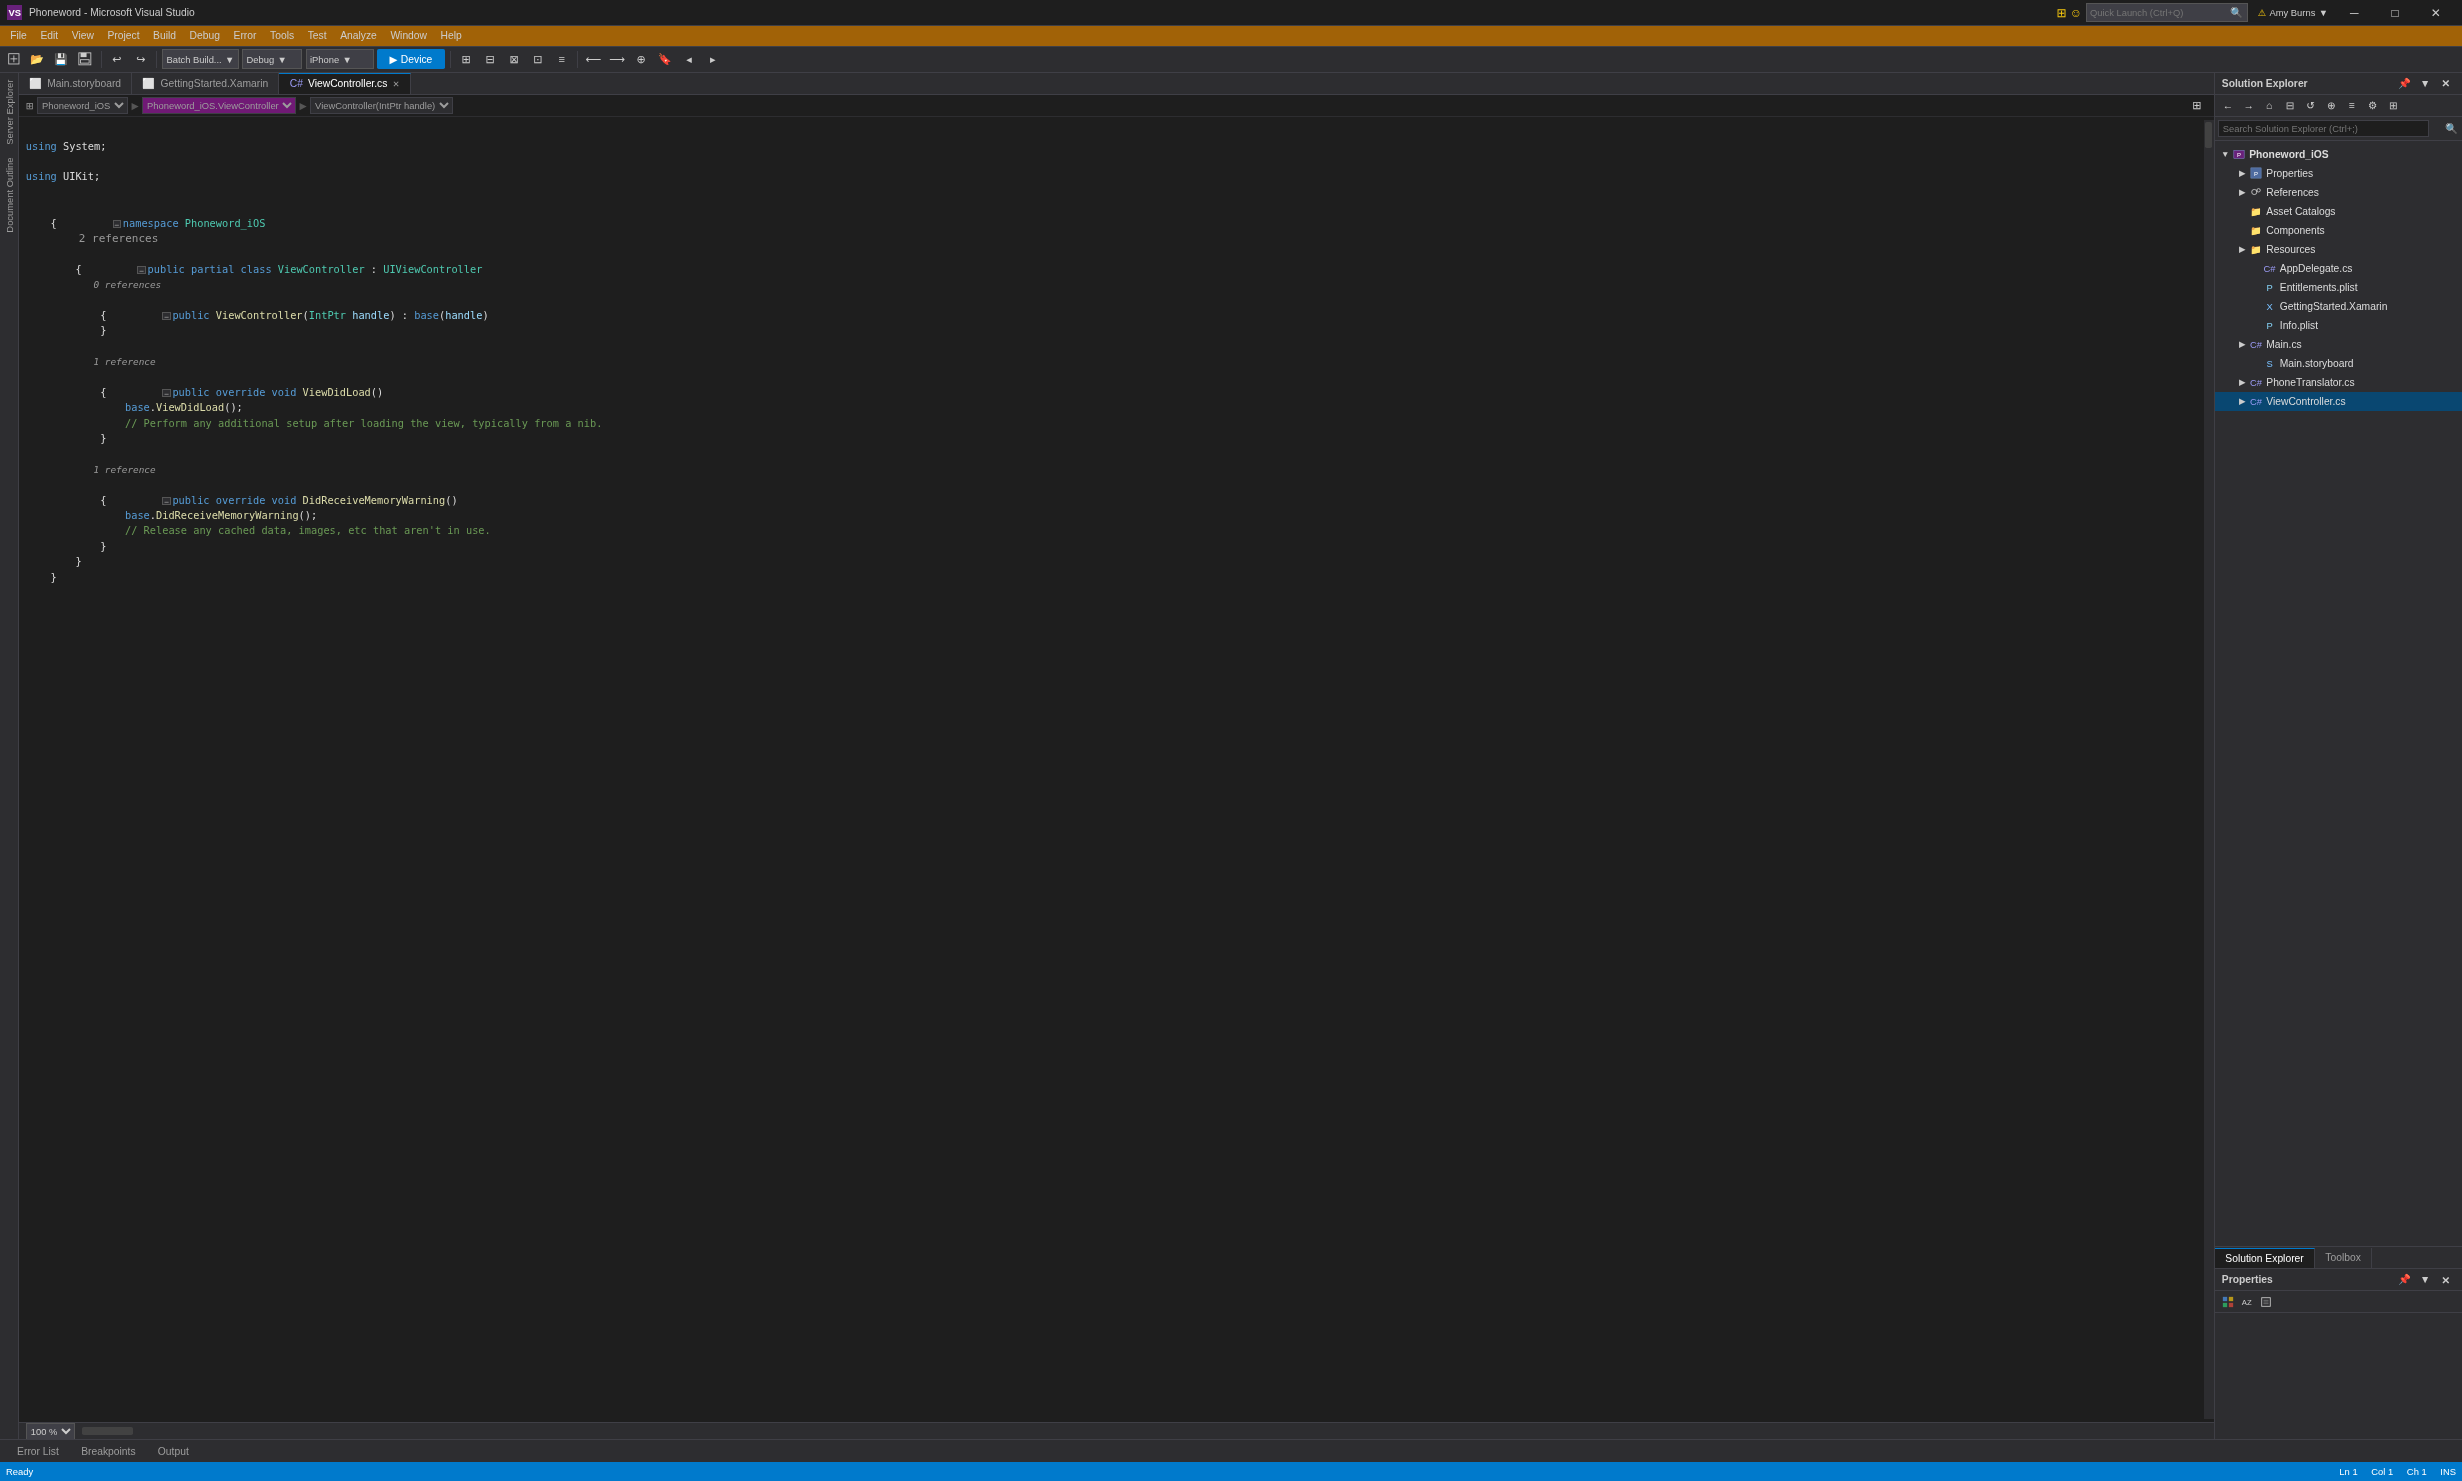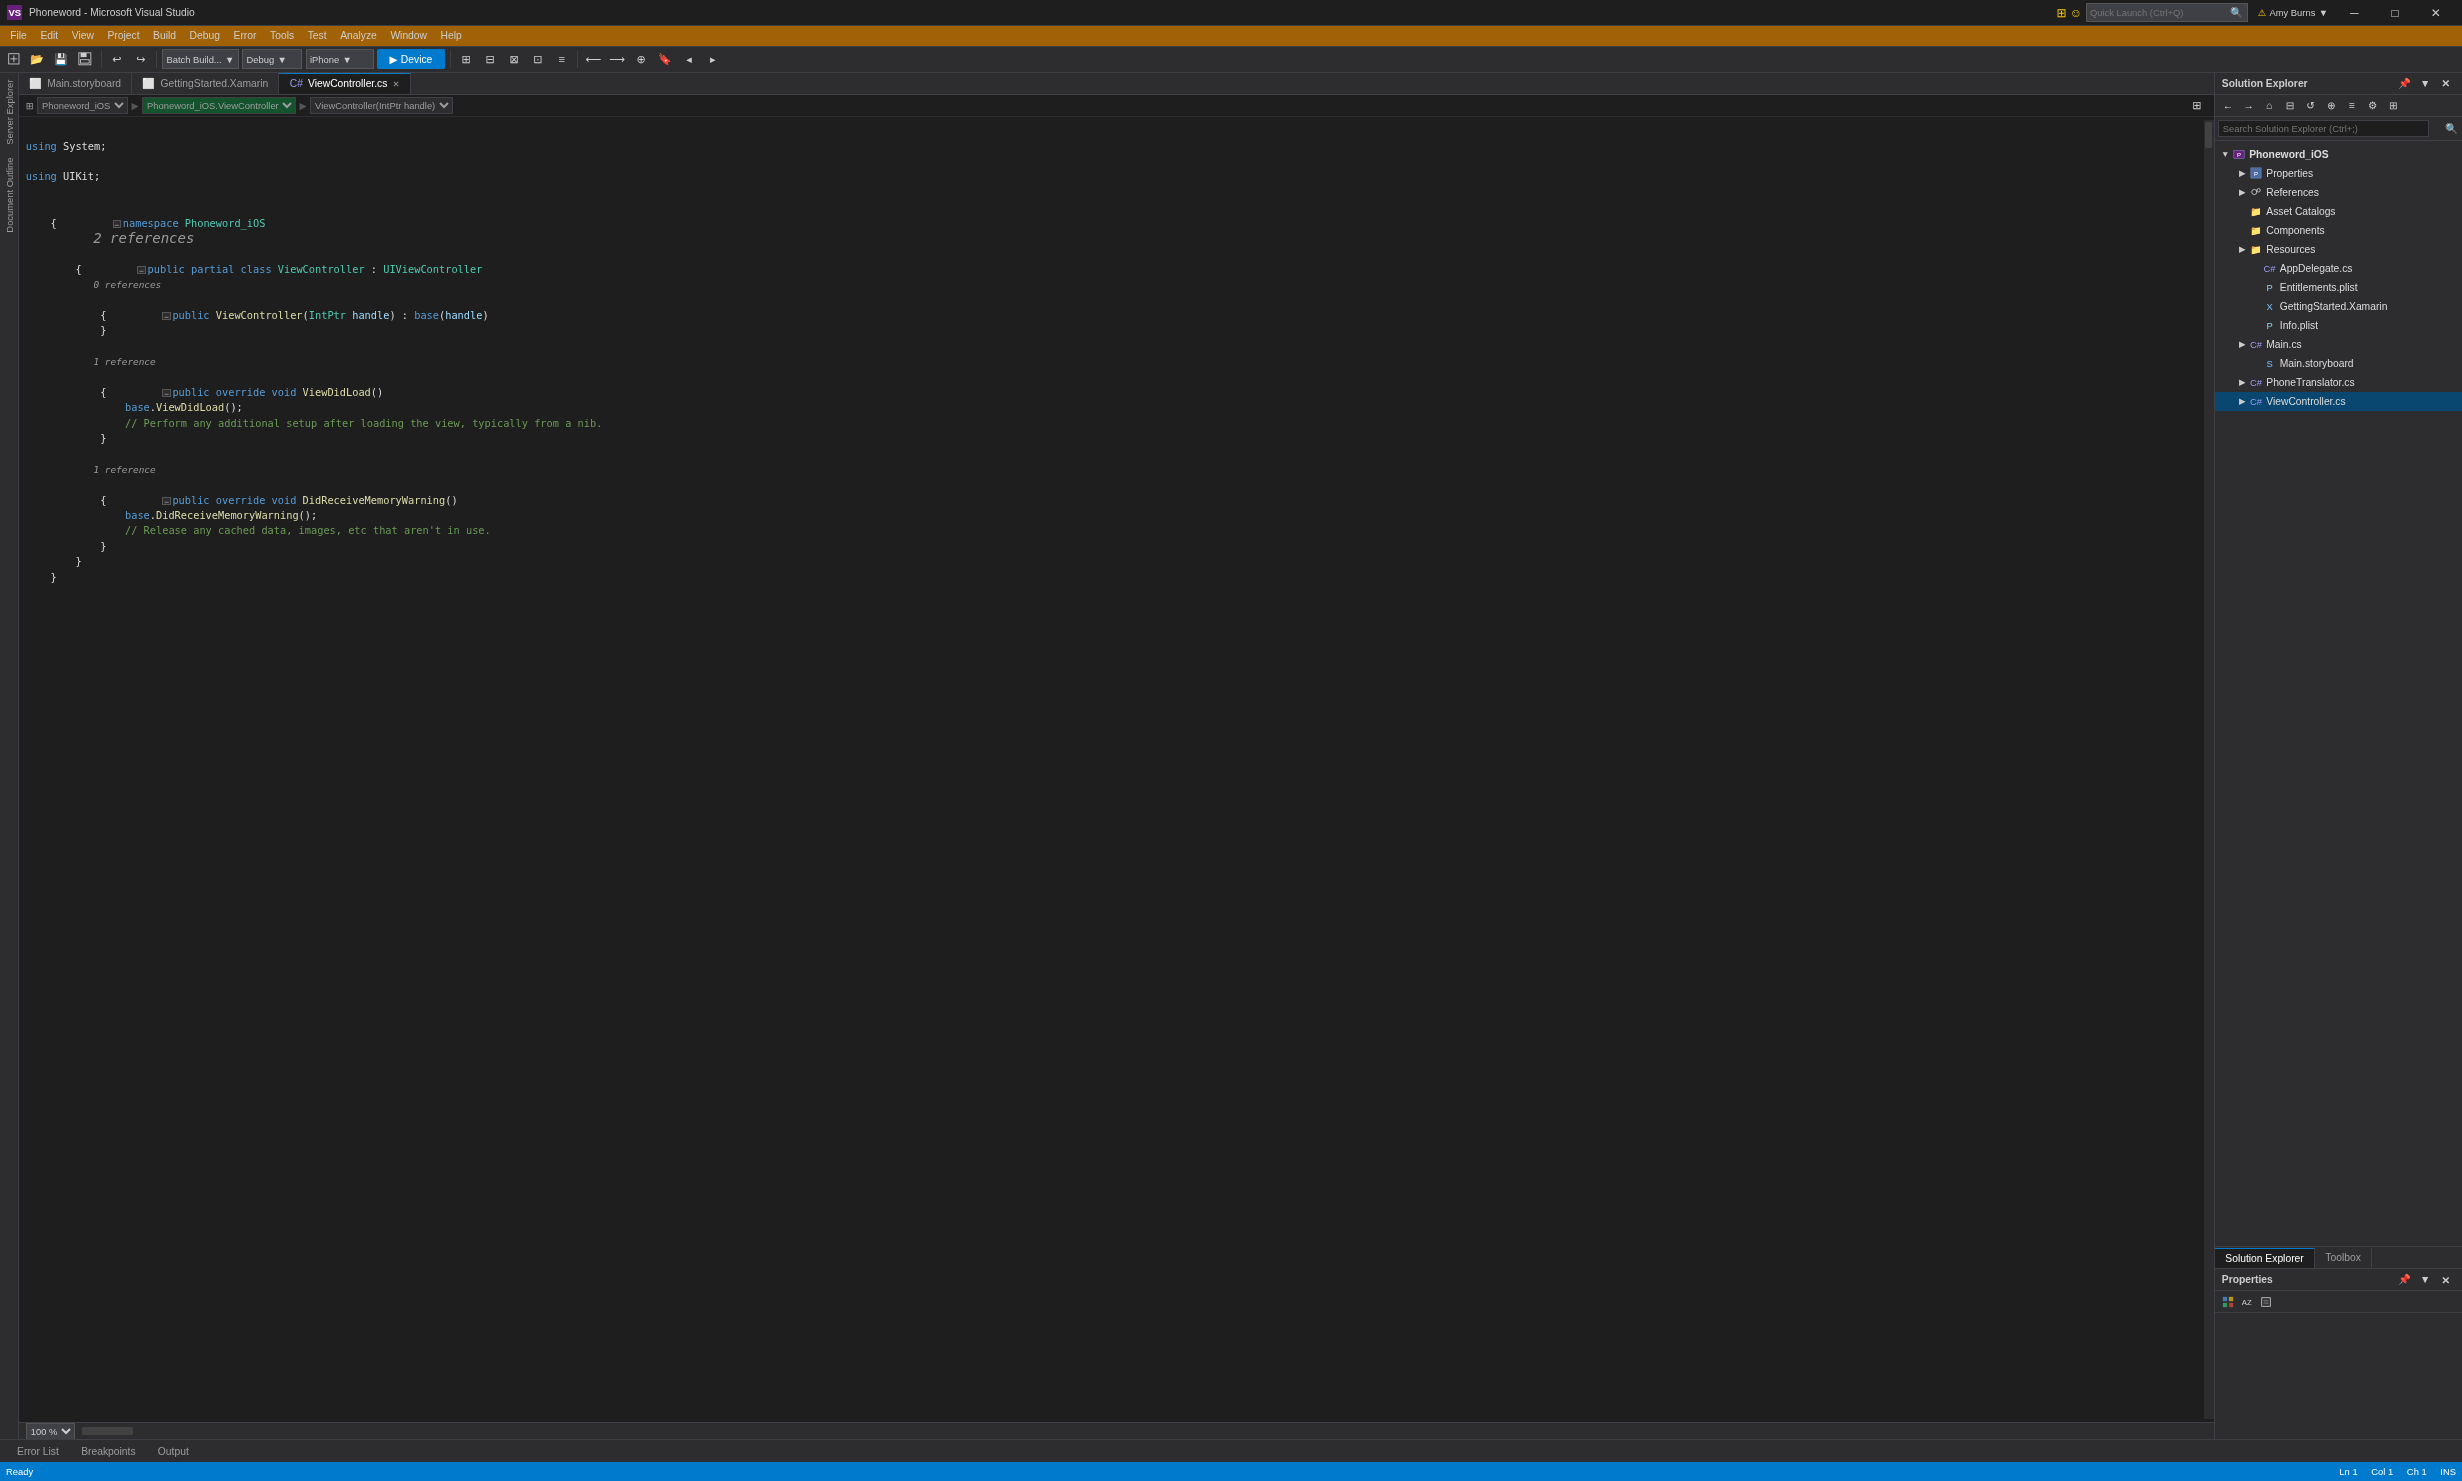--- a/index.html
+++ b/index.html
@@ -216,21 +216,21 @@
         <span class="tab-close">✕</span>
       </div>
     </div>
 
     <div class="editor-breadcrumb">
       <span style="color:#9d9d9d;font-size:9.4px;">⊞</span>
       <select style="background:#2d2d30;border:0.9px solid #3f3f46;color:#9d9d9d;font-size:9.4px;height:17px;">
         <option>Phoneword_iOS</option>
       </select>
       <span class="breadcrumb-sep">▶</span>
-      <select style="background:#14532d;border:0.9px solid #3f3f46;color:#9d9d9d;font-size:9.4px;height:17px;">
+      <select style="background:#701a75;border:0.9px solid #3f3f46;color:#9d9d9d;font-size:9.4px;height:17px;">
         <option>Phoneword_iOS.ViewController</option>
       </select>
       <span class="breadcrumb-sep">▶</span>
       <select style="background:#2d2d30;border:0.9px solid #3f3f46;color:#9d9d9d;font-size:9.4px;height:17px;">
         <option>ViewController(IntPtr handle)</option>
       </select>
       <div style="margin-left:auto;" class="toolbar-btn">⊞</div>
     </div>
 
     <div class="code-editor-wrapper">
@@ -241,21 +241,21 @@
 
             <div class="code-line">&nbsp;</div>
             <div class="code-line"><span class="kw">using</span> System;</div>
             <div class="code-line">&nbsp;</div>
             <div class="code-line"><span class="kw">using</span> UIKit;</div>
             <div class="code-line">&nbsp;</div>
             <div class="code-line">
               <span class="collapse-indicator">–</span><span class="kw">namespace</span> <span class="class-name">Phoneword_iOS</span>
             </div>
             <div class="code-line">&nbsp;&nbsp;&nbsp;&nbsp;{</div>
-            <div class="code-line"><span style="color:#999;font-size:14px;font-style:italic;">&nbsp;&nbsp;&nbsp;&nbsp;&nbsp;&nbsp;&nbsp;&nbsp;2 references</span></div>
+            <div class="code-line"><span style="color:#999;font-size:11px;">&nbsp;&nbsp;&nbsp;&nbsp;&nbsp;&nbsp;&nbsp;&nbsp;2 references</span></div>
             <div class="code-line">
               &nbsp;&nbsp;&nbsp;&nbsp;<span class="collapse-indicator">–</span><span class="kw">public</span> <span class="kw">partial</span> <span class="kw">class</span> <span class="class-name">ViewController</span> : <span class="class-name">UIViewController</span>
             </div>
             <div class="code-line">&nbsp;&nbsp;&nbsp;&nbsp;&nbsp;&nbsp;&nbsp;&nbsp;{</div>
             <div class="code-line"><span style="color:#999;font-size:9.4px;font-style:italic;">&nbsp;&nbsp;&nbsp;&nbsp;&nbsp;&nbsp;&nbsp;&nbsp;&nbsp;&nbsp;&nbsp;&nbsp;0 references</span></div>
             <div class="code-line">
               &nbsp;&nbsp;&nbsp;&nbsp;&nbsp;&nbsp;&nbsp;&nbsp;<span class="collapse-indicator">–</span><span class="kw">public</span> <span class="method">ViewController</span>(<span class="class-name">IntPtr</span> <span class="ref">handle</span>) : <span class="kw">base</span>(<span class="ref">handle</span>)
             </div>
             <div class="code-line">&nbsp;&nbsp;&nbsp;&nbsp;&nbsp;&nbsp;&nbsp;&nbsp;&nbsp;&nbsp;&nbsp;&nbsp;{</div>
             <div class="code-line">&nbsp;&nbsp;&nbsp;&nbsp;&nbsp;&nbsp;&nbsp;&nbsp;&nbsp;&nbsp;&nbsp;&nbsp;}</div>

